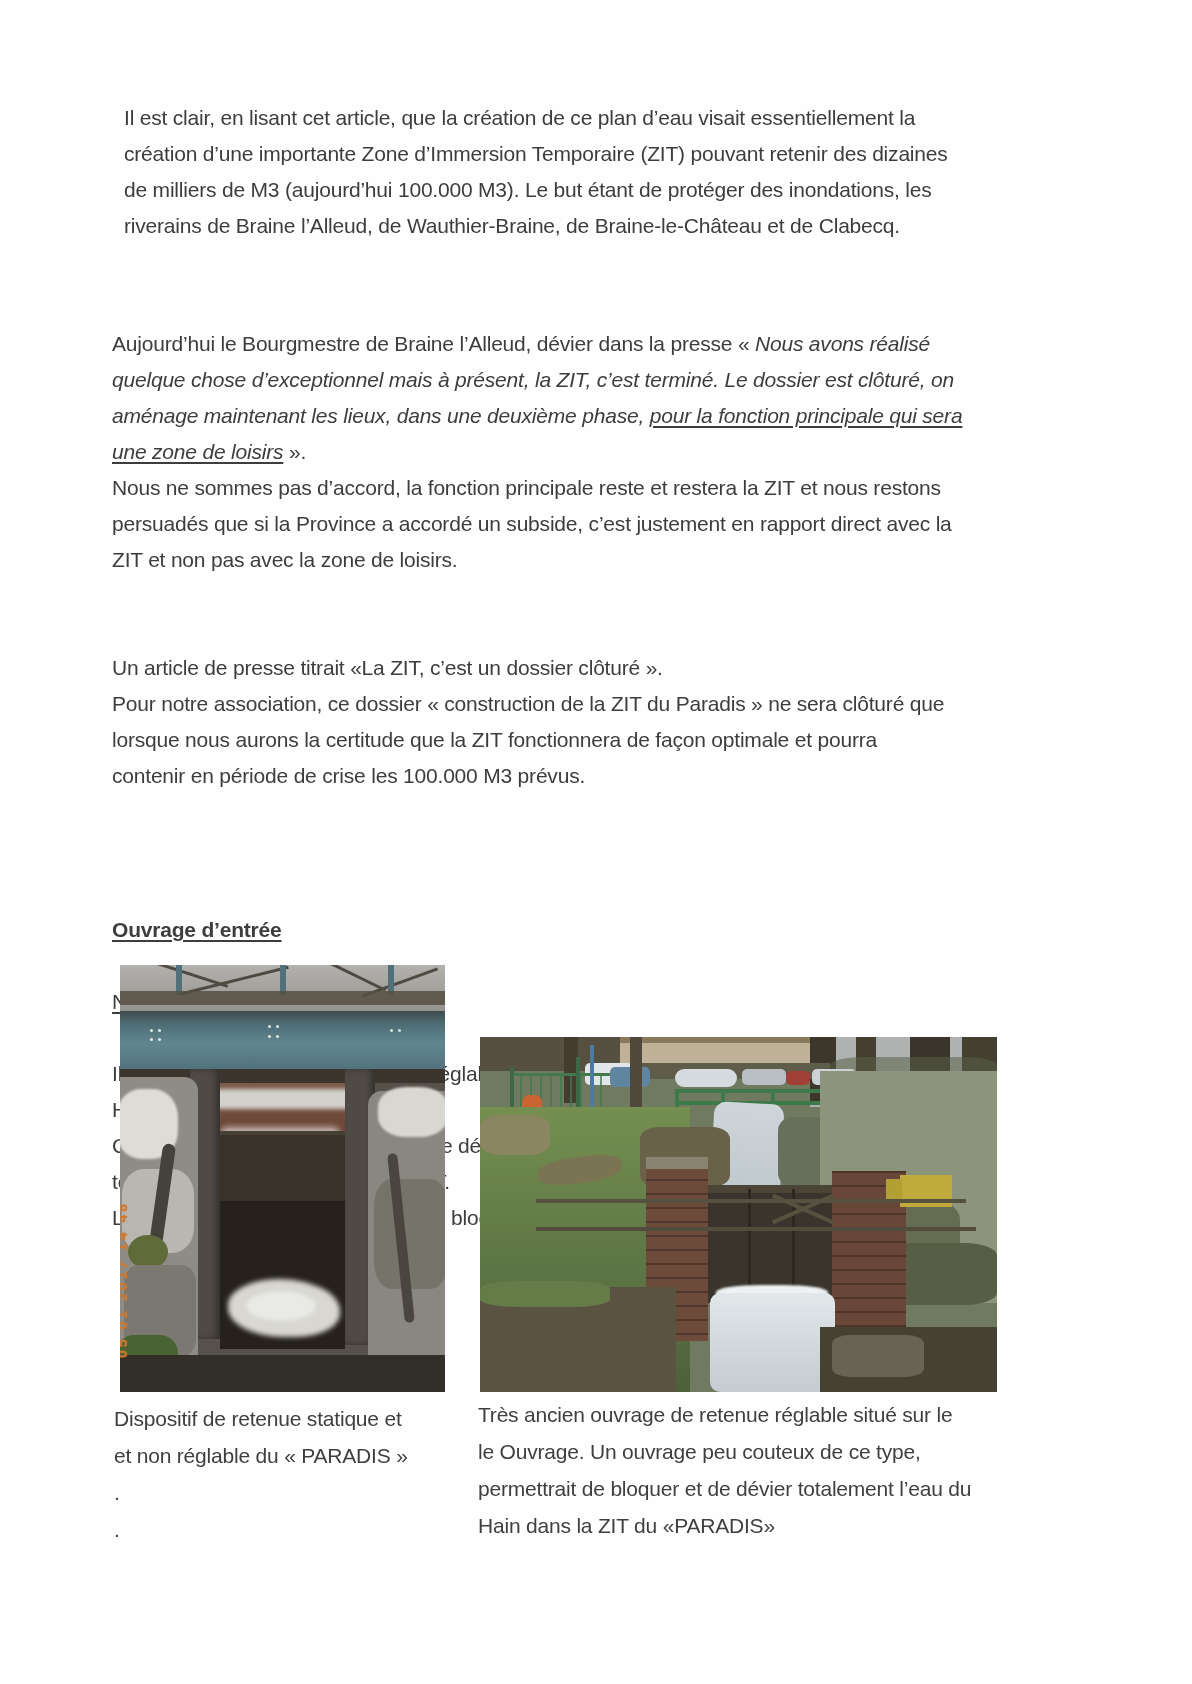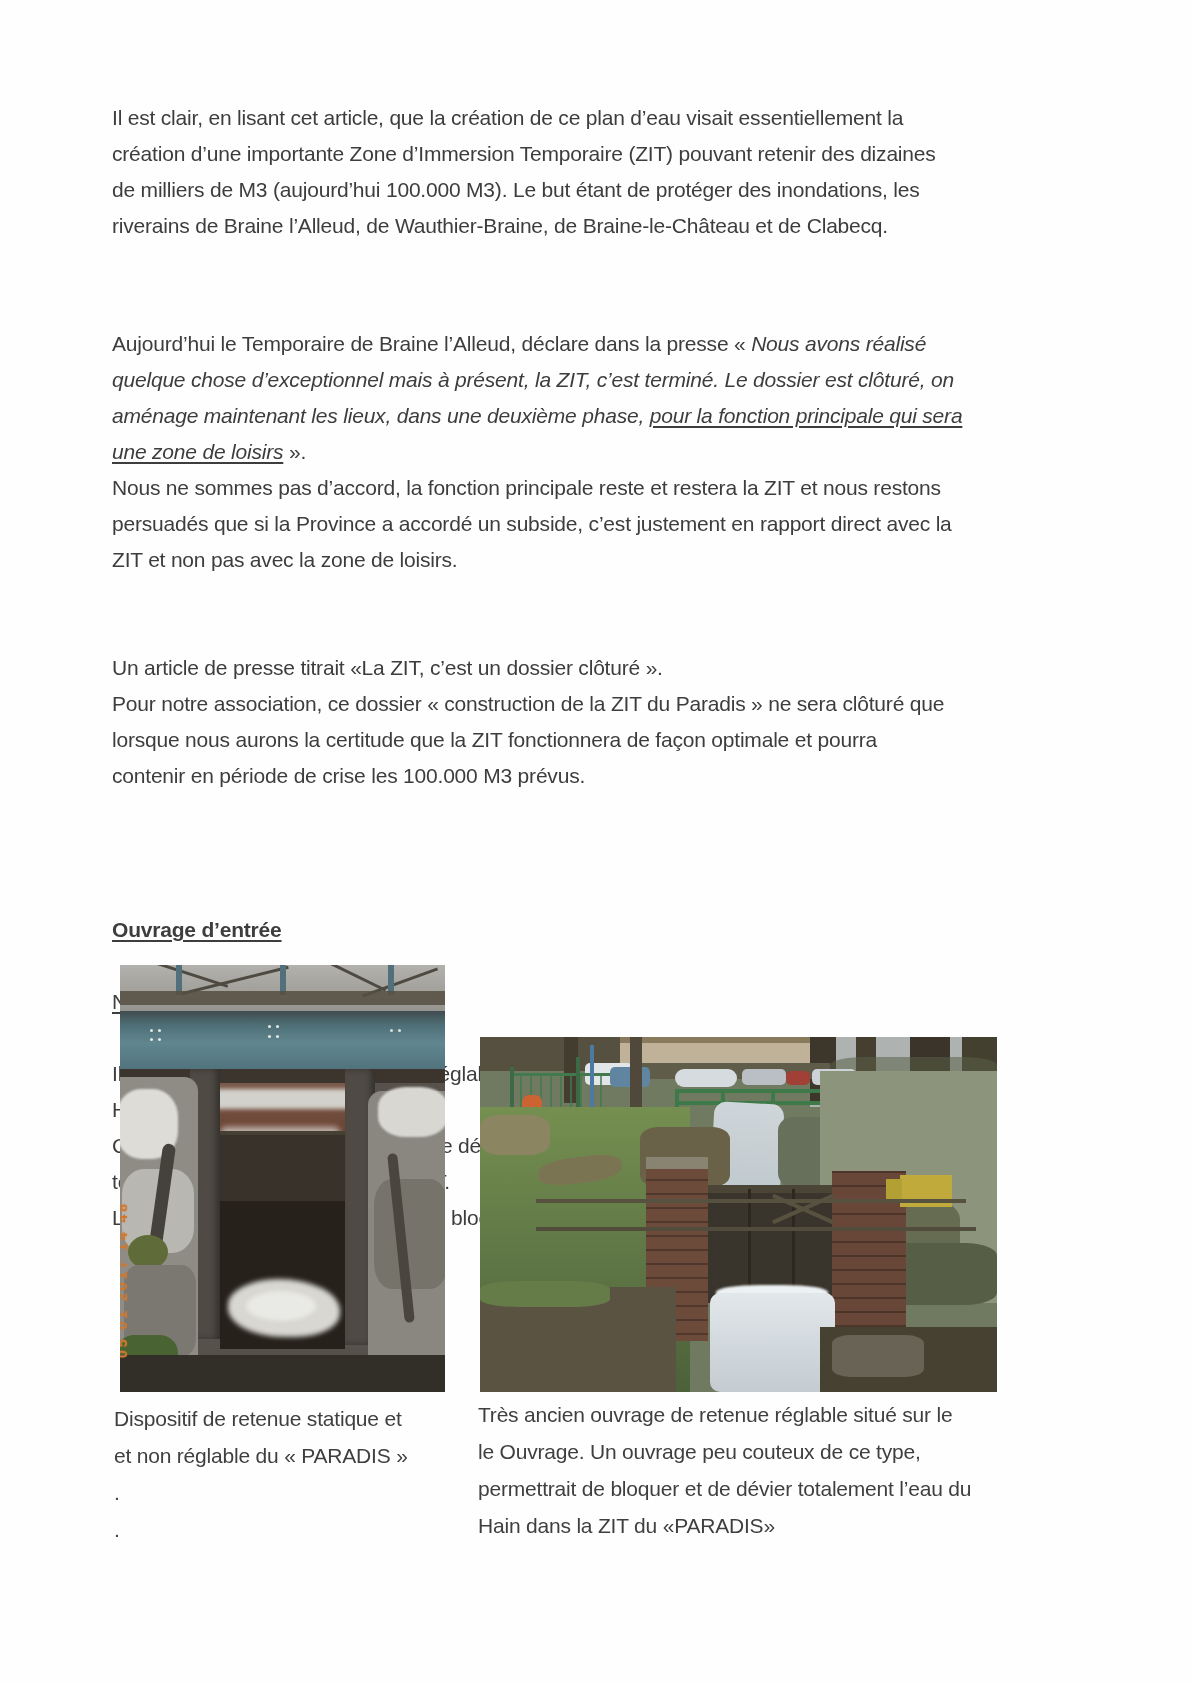--- a/index.html
+++ b/index.html
@@ -4,21 +4,21 @@
 <style>
   html,body{margin:0;padding:0;}
   body{
     width:1192px;height:1684px;position:relative;background:#fefefe;
     font-family:"Liberation Sans",sans-serif;color:#3d3d3d;overflow:hidden;
   }
   .textcol{
     position:absolute;left:112px;top:64px;width:980px;
     font-size:21px;line-height:36px;letter-spacing:-0.2px;white-space:pre-line;
   }
-  .para{margin:0 0 10px 0;}
+  .para{margin:0 0 10px 12px;}
   .tight{margin:0;}
   .bold{font-weight:bold;}
   .ul{text-decoration:underline;text-decoration-thickness:2px;text-underline-offset:3px;}
   .it{font-style:italic;}
   .h1{margin-top:12px;}
   .h2{margin-top:46px;}
   .caption{position:absolute;font-size:21px;line-height:37px;letter-spacing:-0.2px;white-space:pre-line;color:#3f3f3f;}
   .cap-left{left:114px;top:1400px;width:350px;}
   .cap-right{left:478px;top:1396px;width:600px;}
 
@@ -137,21 +137,21 @@
 </style>
 </head>
 <body>
 
 <div class="textcol">
   <div class="para">Il est clair, en lisant cet article, que la création de ce plan d’eau visait essentiellement la
 création d’une importante Zone d’Immersion Temporaire (ZIT) pouvant retenir des dizaines
 de milliers de M3 (aujourd’hui 100.000 M3). Le but étant de protéger des inondations, les
 riverains de Braine l’Alleud, de Wauthier-Braine, de Braine-le-Château et de Clabecq.</div>
 
-  <div class="para tight"><span>Aujourd’hui le Temporaire de Braine l’Alleud, déclare dans la presse « </span><span class="it">Nous avons réalisé
+  <div class="para tight"><span>Aujourd’hui le Bourgmestre de Braine l’Alleud, dévier dans la presse « </span><span class="it">Nous avons réalisé
 quelque chose d’exceptionnel mais à présent, la ZIT, c’est terminé. Le dossier est clôturé, on
 aménage maintenant les lieux, dans une deuxième phase, </span><span class="it ul">pour la fonction principale qui sera
 une zone de loisirs</span><span> ».</span><span>
 Nous ne sommes pas d’accord, la fonction principale reste et restera la ZIT et nous restons
 persuadés que si la Province a accordé un subside, c’est justement en rapport direct avec la
 ZIT et non pas avec la zone de loisirs.</span></div>
 
   <div class="tight">Un article de presse titrait «La ZIT, c’est un dossier  clôturé ».
 Pour notre association, ce dossier « construction de la ZIT du Paradis » ne sera clôturé que
 lorsque nous aurons la certitude que la ZIT fonctionnera de façon optimale et pourra

